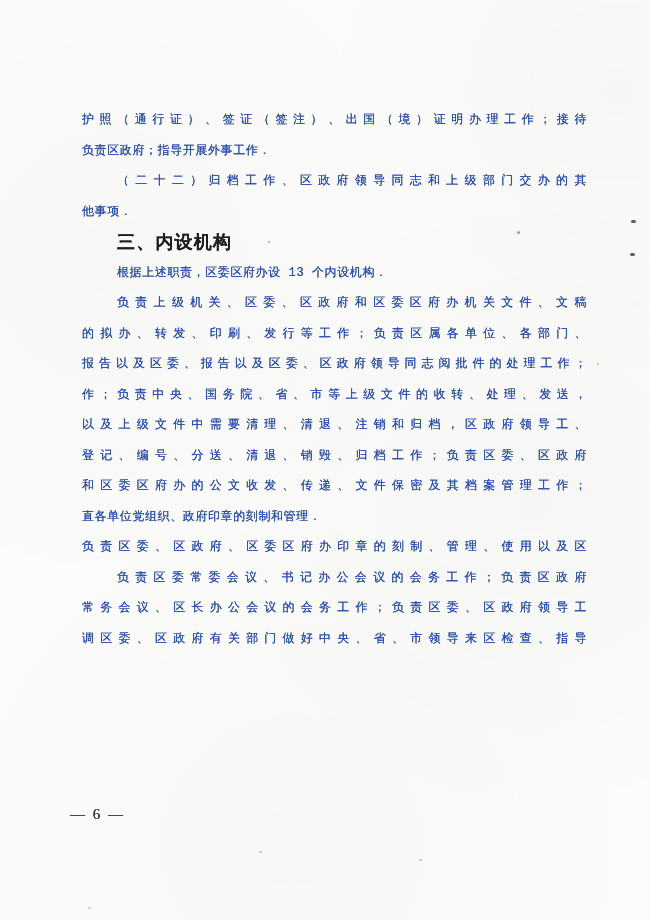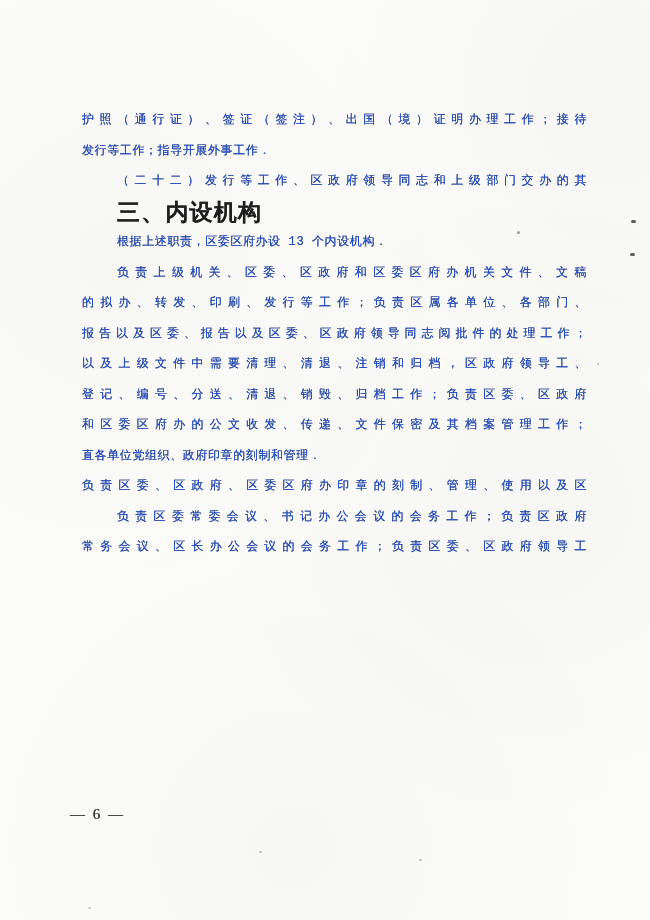--- a/index.html
+++ b/index.html
@@ -53,21 +53,21 @@
     text-justify: inter-character;
   }
 
   .line.indent {
     padding-left: 35px;
   }
 
   .line.bold {
     font-weight: 700;
     font-family: "Liberation Sans", "DejaVu Sans", sans-serif;
-    font-size: 23px;
+    font-size: 18px;
     letter-spacing: 1.2px;
     color: #1e1e1e;
   }
 
   .page-number {
     position: absolute;
     left: 70px;
     top: 806px;
     font-size: 15px;
     letter-spacing: 2px;
@@ -91,34 +91,37 @@
   .speck.s8 { left: 597px; top: 363px; width: 2px; height: 2px; background: #b8b8b8; }
 </style>
 </head>
 <body>
 
 <div class="scan-overlay"></div>
 
 <div class="body-text">
 
 <div class="line fill">护照（通行证）、签证（签注）、出国（境）证明办理工作；接待</div>
-    <div class="line">发行等工作；指导开展外事工作．</div>
-    <div class="line indent fill">（二十二）发行等工作、区政府领导同志和上级部门交办的其</div>
+    <div class="line">负责区政府；指导开展外事工作．</div>
+    <div class="line indent fill">（二十二）归档工作、区政府领导同志和上级部门交办的其</div>
+    <div class="line">他事项．</div>
     <div class="line bold indent">三、内设机构</div>
     <div class="line indent">根据上述职责，区委区府办设 13 个内设机构．</div>
     <div class="line indent fill">负责上级机关、区委、区政府和区委区府办机关文件、文稿</div>
     <div class="line fill">的拟办、转发、印刷、发行等工作；负责区属各单位、各部门、</div>
     <div class="line fill">报告以及区委、报告以及区委、区政府领导同志阅批件的处理工作；</div>
+    <div class="line fill">作；负责中央、国务院、省、市等上级文件的收转、处理、发送，</div>
     <div class="line fill">以及上级文件中需要清理、清退、注销和归档，区政府领导工、</div>
     <div class="line fill">登记、编号、分送、清退、销毁、归档工作；负责区委、区政府</div>
     <div class="line fill">和区委区府办的公文收发、传递、文件保密及其档案管理工作；</div>
     <div class="line">直各单位党组织、政府印章的刻制和管理．</div>
     <div class="line fill">负责区委、区政府、区委区府办印章的刻制、管理、使用以及区</div>
     <div class="line indent fill">负责区委常委会议、书记办公会议的会务工作；负责区政府</div>
     <div class="line fill">常务会议、区长办公会议的会务工作；负责区委、区政府领导工</div>
+    <div class="line fill">调区委、区政府有关部门做好中央、省、市领导来区检查、指导</div>
   </div>
 
 <div class="page-number">— 6 —</div>
 
 <div class="speck s1"></div>
 <div class="speck s2"></div>
 <div class="speck s3"></div>
 <div class="speck s4"></div>
 <div class="speck s5"></div>
 <div class="speck s6"></div>

